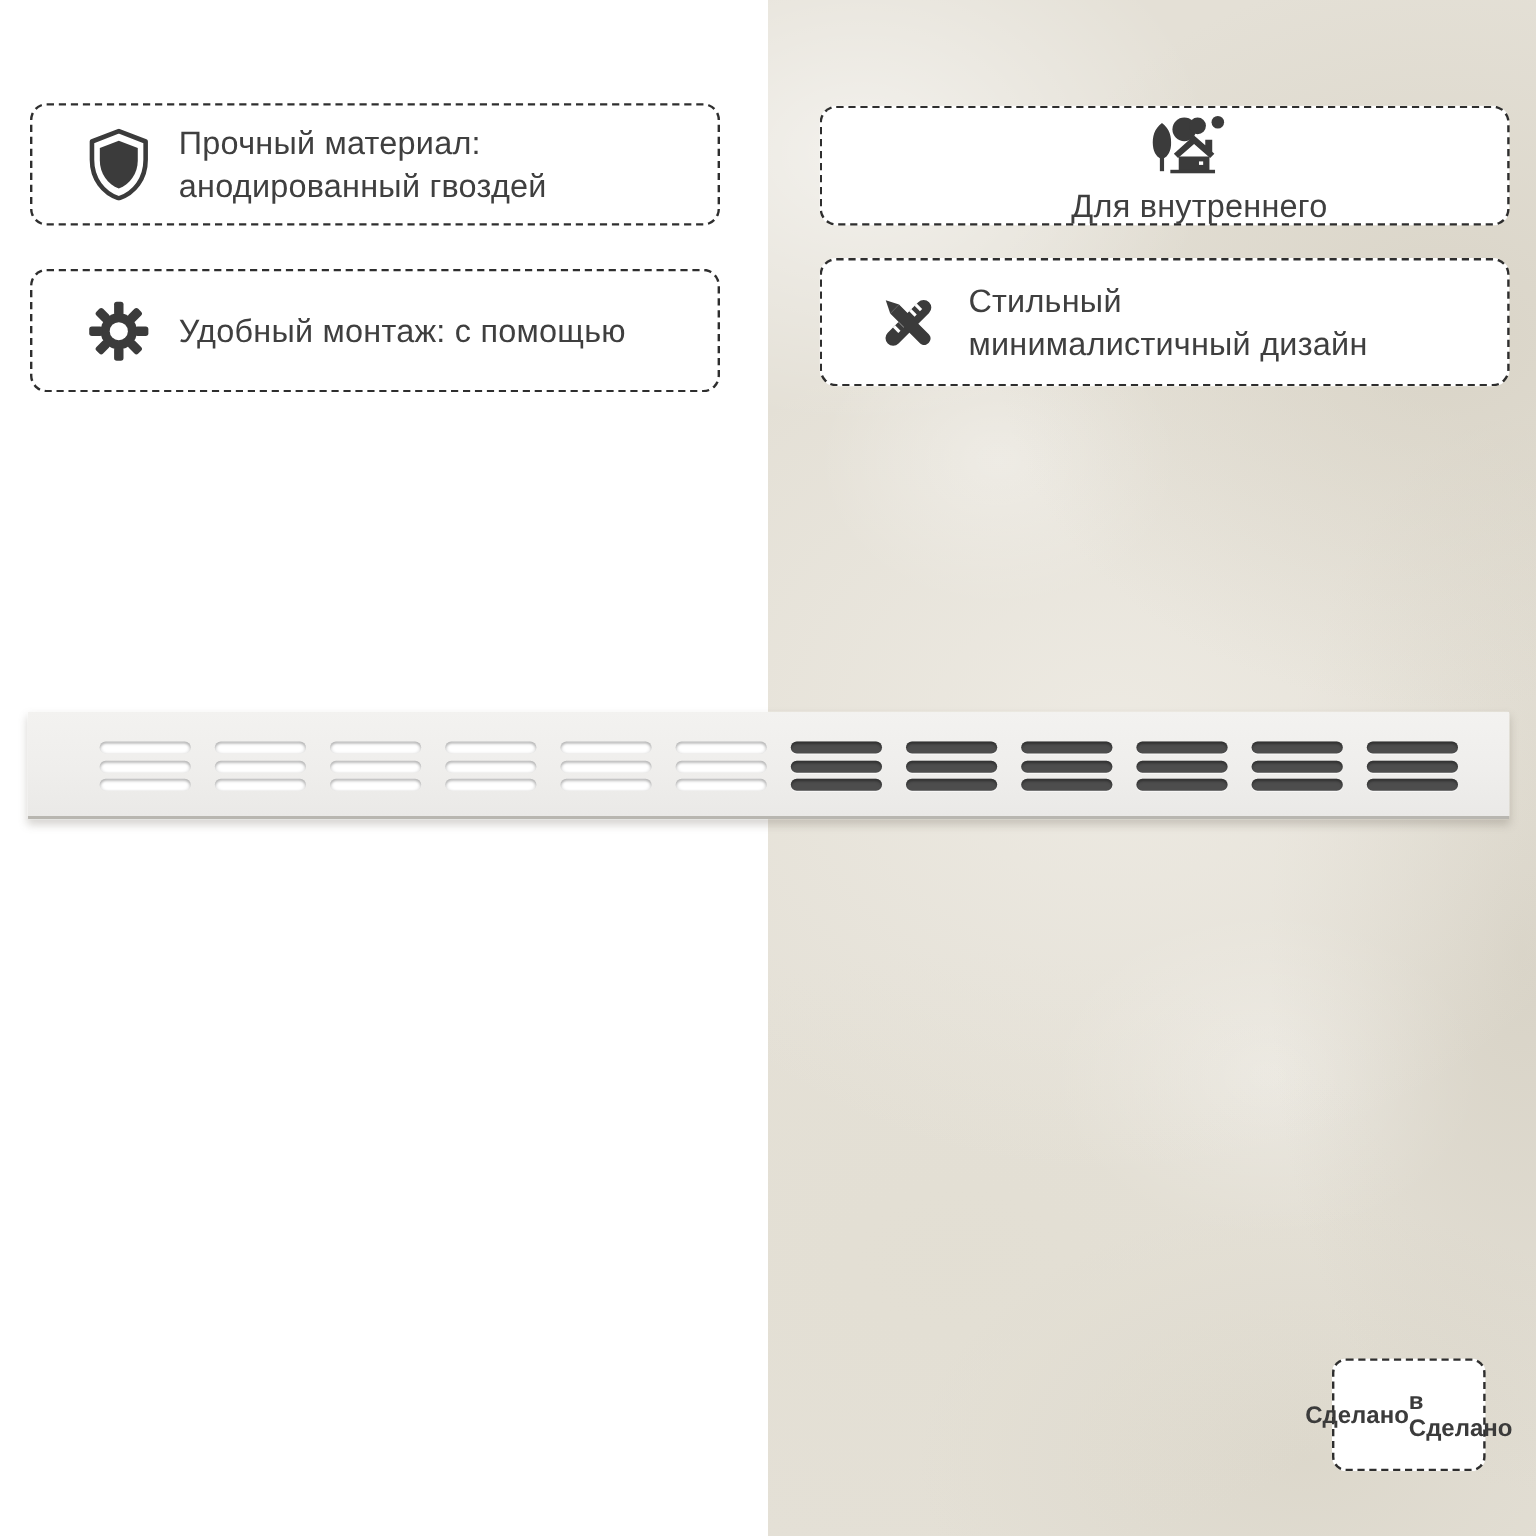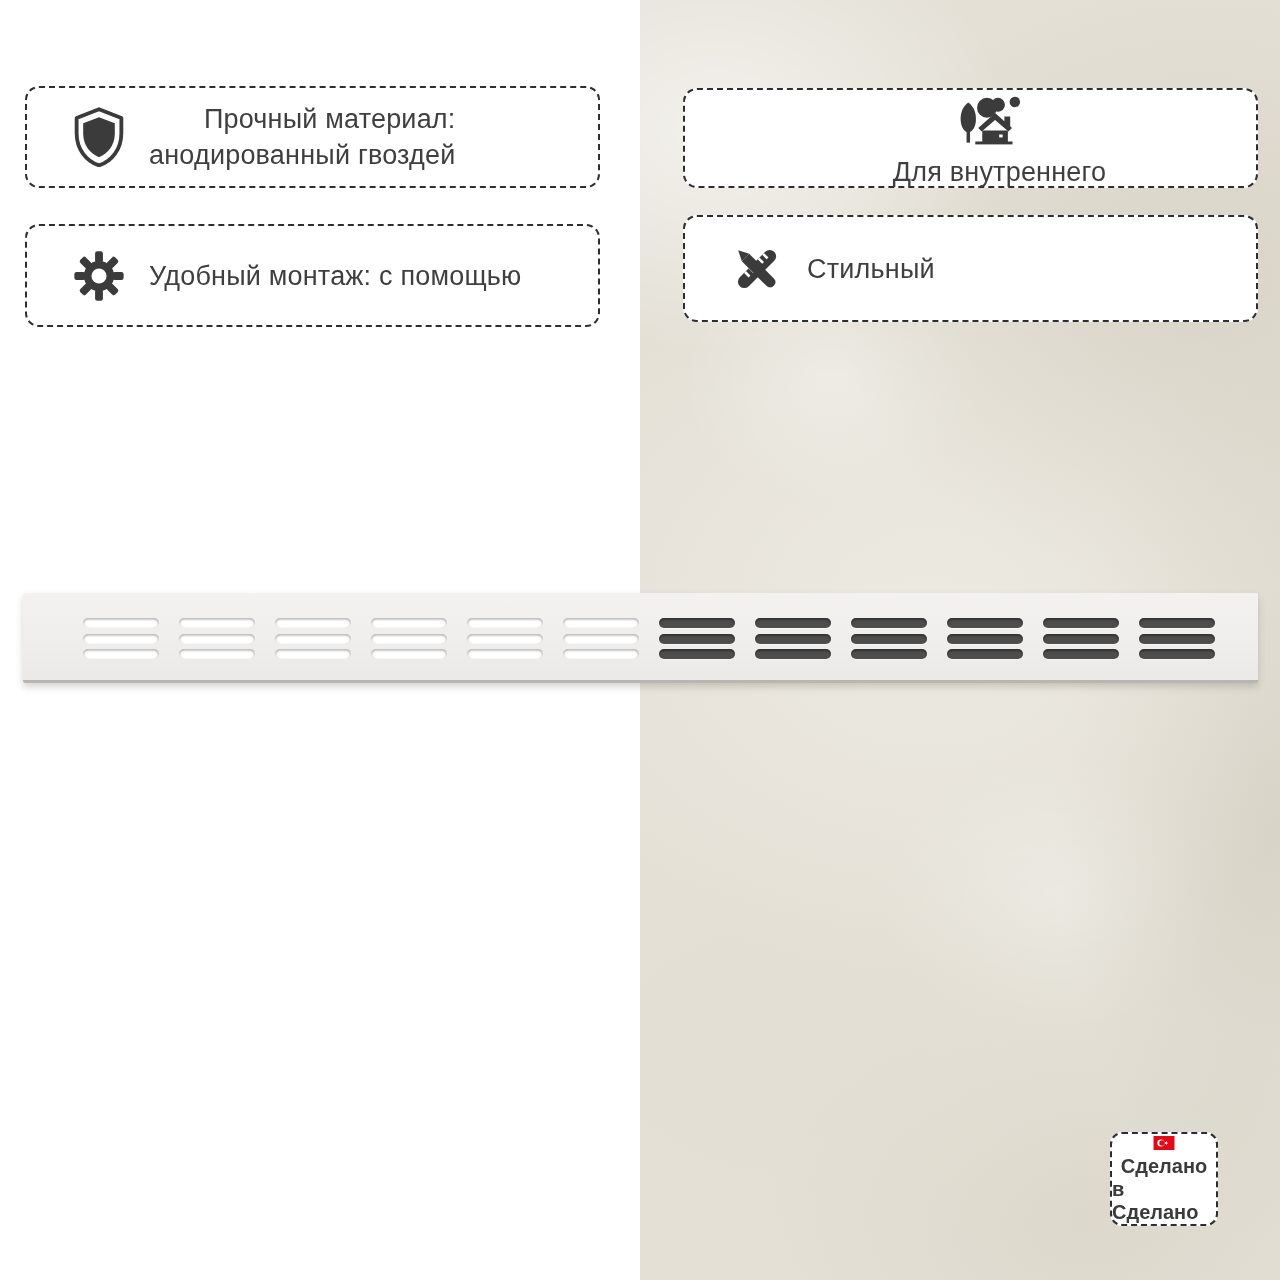--- a/index.html
+++ b/index.html
@@ -19,21 +19,21 @@
       radial-gradient(ellipse 540px 360px at 25% 82%, rgba(226,222,210,0.65), transparent 72%),
       radial-gradient(ellipse 460px 300px at 70% 95%, rgba(214,209,195,0.55), transparent 70%),
       radial-gradient(ellipse 200px 160px at 30% 30%, rgba(255,255,255,0.35), transparent 75%),
       radial-gradient(ellipse 240px 180px at 65% 70%, rgba(255,255,255,0.3), transparent 75%);
   }
   
   .card{
     position:absolute;background:#ffffff;border:2px dashed #2e2e2e;border-radius:14px;
     box-sizing:border-box;display:flex;align-items:center;padding-left:40px;
   }
-  .card-1{left:25px;top:86px;width:575px;height:102px;text-align:right;}
+  .card-1{left:25px;top:86px;width:575px;height:102px;}
   .card-2{left:25px;top:224px;width:575px;height:103px;}
   .card-3{left:683px;top:88px;width:575px;height:100px;flex-direction:column;}
   .card-4{left:683px;top:215px;width:575px;height:107px;}
   .icon-wrap{width:64px;height:66px;flex:0 0 64px;display:flex;align-items:center;justify-content:center;}
   .icon-wrap svg{display:block;}
   .feat-text{margin-left:18px;display:flex;flex-direction:column;}
   .feat-line{font-size:27px;line-height:36px;color:#3f3f3f;letter-spacing:0.2px;white-space:nowrap;}
   
   .grille{
     position:absolute;left:23px;top:593px;width:1235px;height:90px;
@@ -41,23 +41,23 @@
     border-bottom:3px solid #b8b6b0;border-radius:2px;box-sizing:border-box;
     box-shadow:0 4px 7px rgba(110,105,95,0.28);
   }
   .slot-group{position:absolute;top:25px;width:76px;}
   .slot{height:10px;border-radius:5px;margin-bottom:5.5px;background:#ffffff;
     box-shadow:inset 0 2px 2px rgba(0,0,0,0.22), inset 2px 0 2px rgba(0,0,0,0.07), inset -2px 0 2px rgba(0,0,0,0.07);}
   .slot-group.dark .slot{background:#4d4d4d;
     box-shadow:inset 0 2px 2px rgba(0,0,0,0.35), 0 1px 0 rgba(255,255,255,0.55);}
   
   .badge{
-    position:absolute;left:1110px;top:1132px;width:108px;height:94px;
+    position:absolute;left:1110px;top:1132px;width:128px;height:94px;
     background:#ffffff;border:2px dashed #2e2e2e;border-radius:12px;box-sizing:border-box;
-    display:flex;flex-direction:column;align-items:center;justify-content:center;padding-top:2px;
+    display:flex;flex-direction:row;align-items:center;justify-content:center;padding-top:2px;
   }
   .badge .flag{width:40px;height:27px;margin-bottom:5px;display:block;}
   .badge-line{font-size:20px;line-height:23px;font-weight:bold;color:#3b3b3b;}
 </style>
 </head>
 <body>
 
 <div class="stage">
 
   <div class="wall"></div>
@@ -130,20 +130,21 @@
           <rect x="39" y="66" width="11" height="4.5" fill="#ffffff"></rect>
         </g>
         <g transform="rotate(-45,50,50)" fill="#3b3b3b">
           <path d="M50 4 L59 22 H41 Z"></path>
           <path d="M41 22 H59 V82 C59 88 55 91 50 91 C45 91 41 88 41 82 Z"></path>
         </g>
       </svg>
     </span>
     <span class="feat-text">
       <span class="feat-line">Стильный</span>
+      <span class="feat-line">минималистичный дизайн</span>
     </span>
   </div>
 
   <div class="grille">
       <div class="slot-group" style="left: 60px;">
         <div class="slot"></div>
         <div class="slot"></div>
         <div class="slot"></div>
       </div>
       <div class="slot-group" style="left: 156px;">

